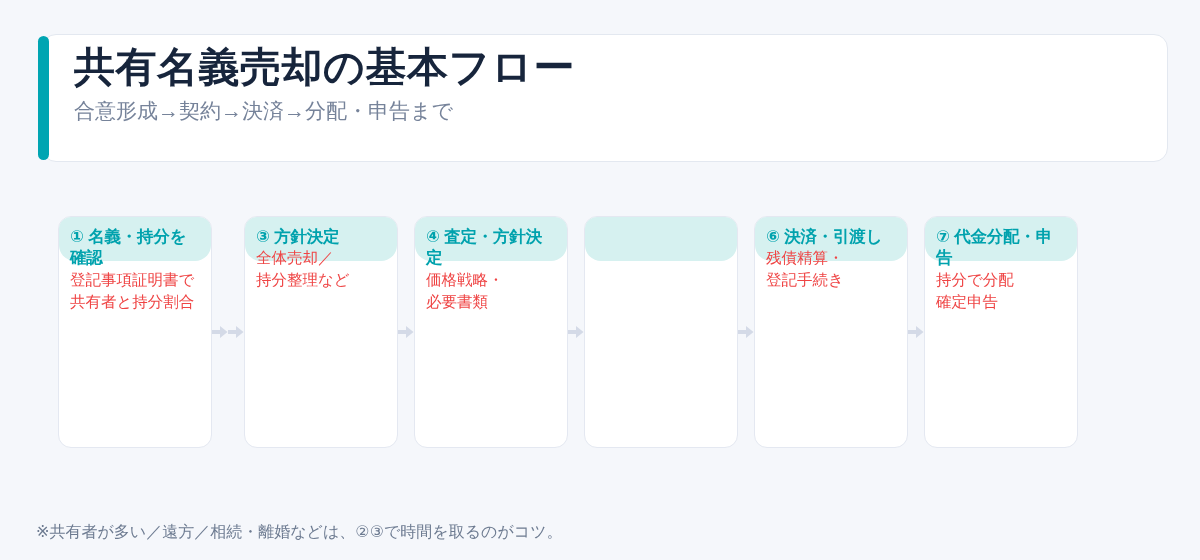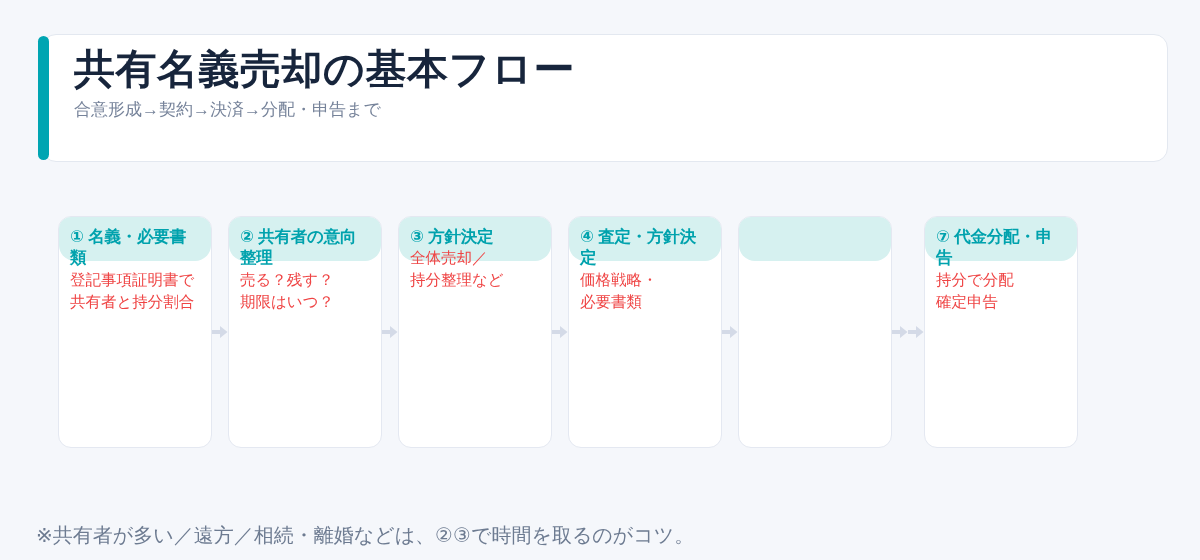--- a/index.html
+++ b/index.html
@@ -65,21 +65,21 @@
   .header-title {
     font-size: 41px;
     font-weight: bold;
     color: #17253c;
     letter-spacing: 0.5px;
     line-height: 1.12;
     white-space: nowrap;
   }
   .header-subtitle {
     margin-top: 7px;
-    font-size: 17px;
+    font-size: 21px;
     color: #76839a;
     line-height: 1.2;
     white-space: nowrap;
   }
 
   
   .flow {
     position: absolute;
     left: 58px;
     top: 216px;
@@ -139,21 +139,21 @@
     align-items: center;
     justify-content: center;
   }
   .arrow svg { display: block; }
 
   
   .footer-note {
     position: absolute;
     left: 36px;
     top: 521px;
-    font-size: 20px;
+    font-size: 16px;
     color: #6d7b91;
     line-height: 1.4;
     white-space: nowrap;
   }
 </style>
 </head>
 <body>
 
 <div class="page">
 
@@ -163,35 +163,28 @@
     <div class="header-text">
       <div class="header-title">共有名義売却の基本フロー</div>
       <div class="header-subtitle">合意形成→契約→決済→分配・申告まで</div>
     </div>
   </div>
 
   <div class="flow" id="flow-row">
       <div class="step-card">
         <div class="step-band"></div>
         <div class="step-content">
-          <div class="step-title">① 名義・必要書類</div>
+          <div class="step-title">① 名義・持分を確認</div>
           <div class="step-body">登記事項証明書で<br>共有者と持分割合</div>
         </div>
       </div>
       <div class="arrow">
         <svg width="16" height="14" viewBox="0 0 16 14" aria-hidden="true">
           <path d="M0 5 L8 5 L8 1 L15.5 7 L8 13 L8 9 L0 9 Z" fill="#d4dae7"></path>
         </svg>
-      </div>
-      <div class="step-card">
-        <div class="step-band"></div>
-        <div class="step-content">
-          <div class="step-title">② 共有者の意向整理</div>
-          <div class="step-body">売る？残す？<br>期限はいつ？</div>
-        </div>
       </div>
       <div class="arrow">
         <svg width="16" height="14" viewBox="0 0 16 14" aria-hidden="true">
           <path d="M0 5 L8 5 L8 1 L15.5 7 L8 13 L8 9 L0 9 Z" fill="#d4dae7"></path>
         </svg>
       </div>
       <div class="step-card">
         <div class="step-band"></div>
         <div class="step-content">
           <div class="step-title">③ 方針決定</div>
@@ -218,20 +211,27 @@
       <div class="step-card">
         <div class="step-band"></div>
         <div class="step-content">
         </div>
       </div>
       <div class="arrow">
         <svg width="16" height="14" viewBox="0 0 16 14" aria-hidden="true">
           <path d="M0 5 L8 5 L8 1 L15.5 7 L8 13 L8 9 L0 9 Z" fill="#d4dae7"></path>
         </svg>
       </div>
+      <div class="step-card">
+        <div class="step-band"></div>
+        <div class="step-content">
+          <div class="step-title">⑥ 決済・引渡し</div>
+          <div class="step-body">残債精算・<br>登記手続き</div>
+        </div>
+      </div>
       <div class="arrow">
         <svg width="16" height="14" viewBox="0 0 16 14" aria-hidden="true">
           <path d="M0 5 L8 5 L8 1 L15.5 7 L8 13 L8 9 L0 9 Z" fill="#d4dae7"></path>
         </svg>
       </div>
       <div class="step-card">
         <div class="step-band"></div>
         <div class="step-content">
           <div class="step-title">⑦ 代金分配・申告</div>
           <div class="step-body">持分で分配<br>確定申告</div>

